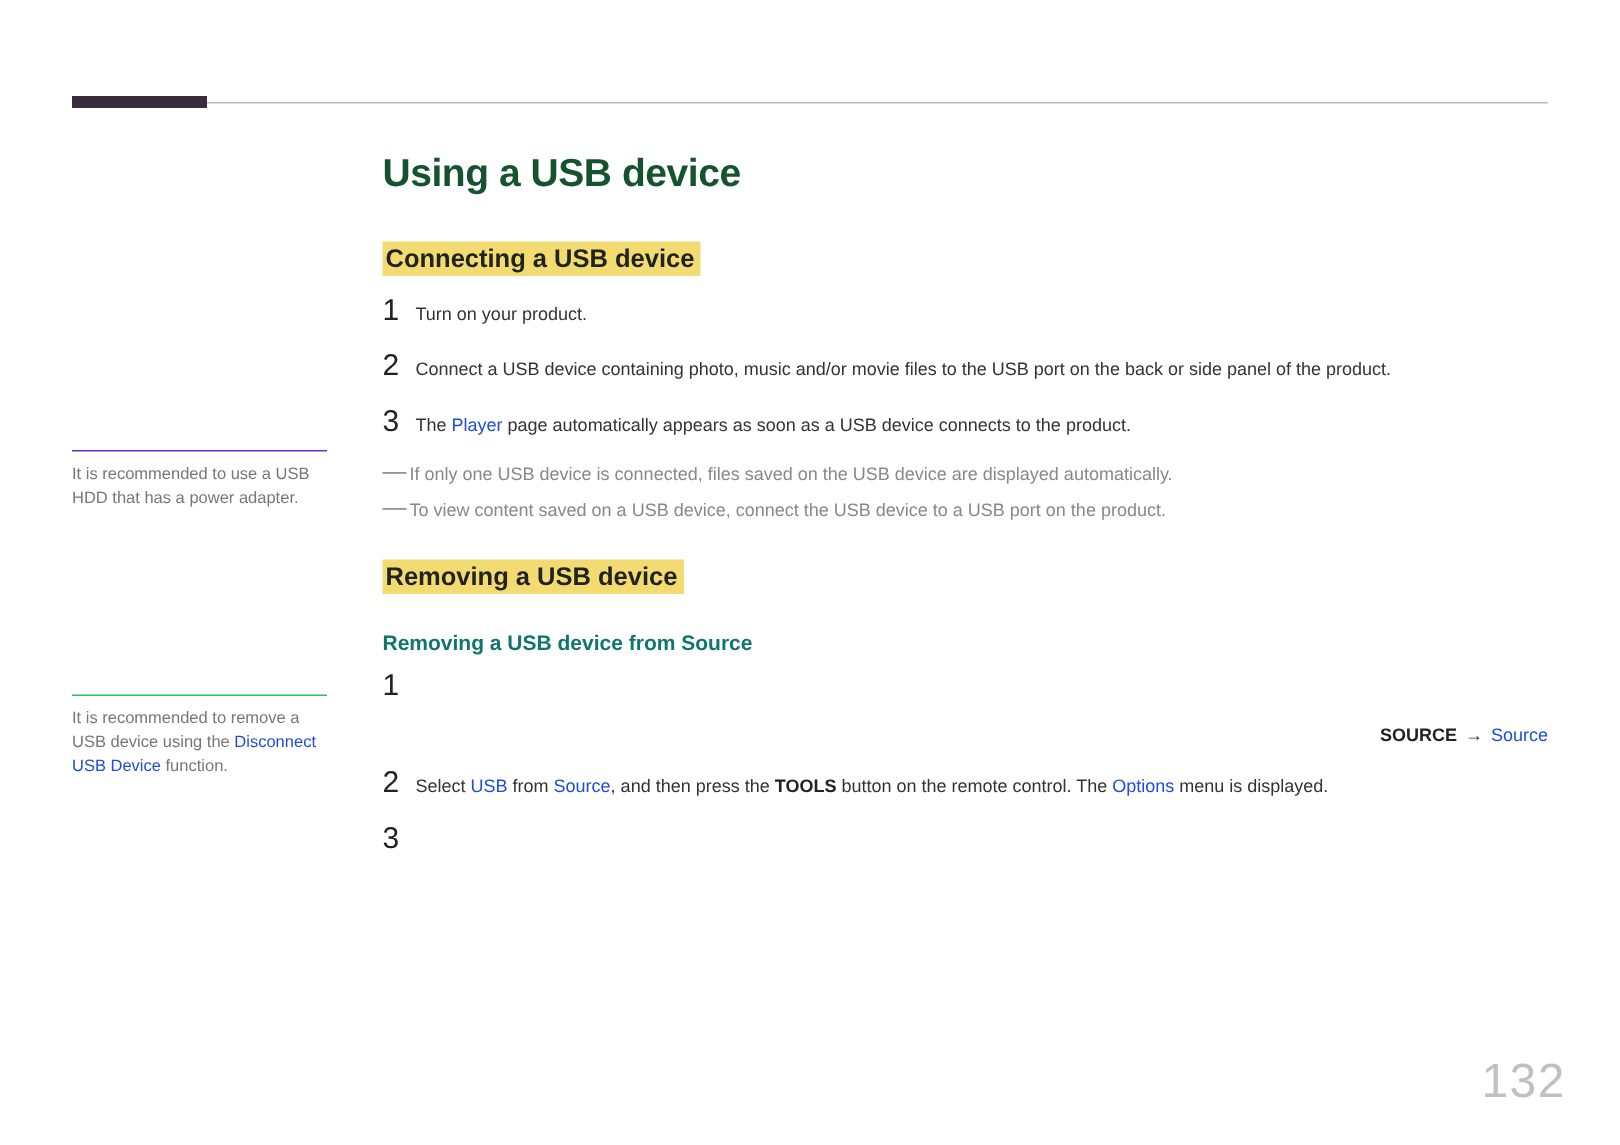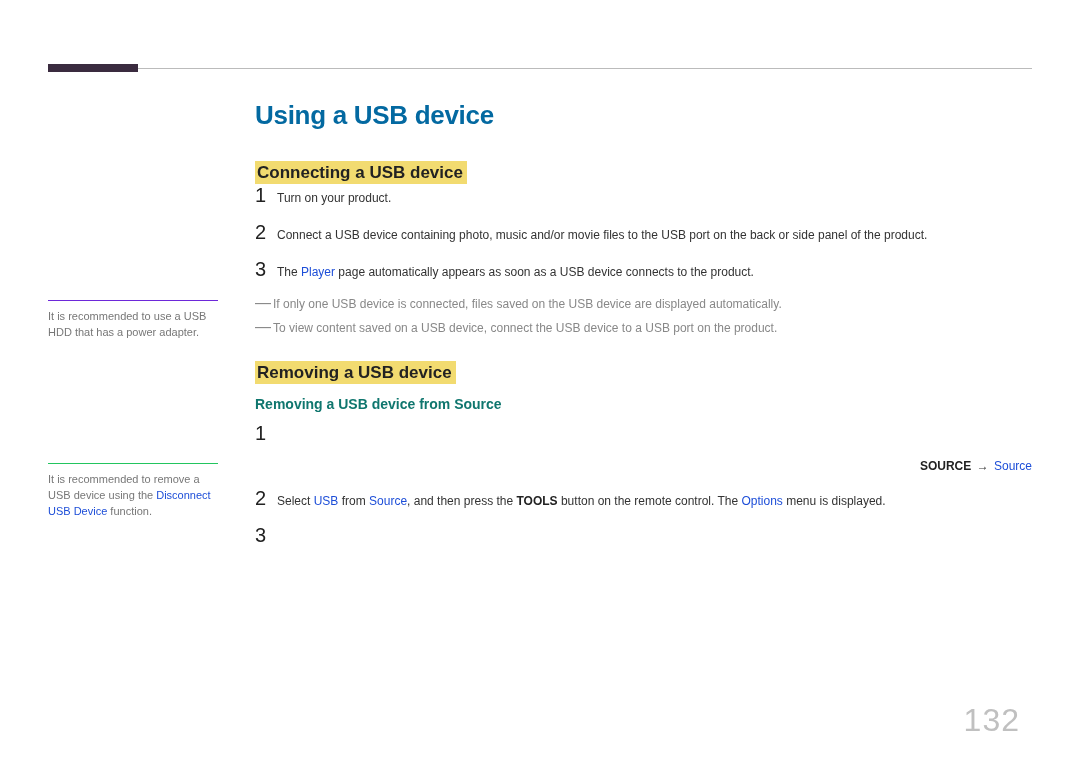--- a/index.html
+++ b/index.html
@@ -3,34 +3,34 @@
 <meta charset="utf-8">
 <style>
   * { box-sizing: border-box; margin: 0; padding: 0; }
   html, body { width: 1080px; height: 763px; background: #fff; font-family: Arial, Helvetica, sans-serif; color: #1a1a1a; }
   .page { position: relative; width: 1080px; height: 763px; padding: 48px 48px 0 48px; }
   .top-rule { position: absolute; top: 68px; left: 48px; right: 48px; border-top: 1px solid #bbb; }
   .top-accent { position: absolute; top: 64px; left: 48px; width: 90px; height: 8px; background: #3a2b3f; }
   .content { position: absolute; top: 100px; left: 255px; right: 48px; }
   .sidebar1 { position: absolute; top: 300px; left: 48px; width: 170px; border-top: 1px solid #6d28d9; padding-top: 8px; color: #777; font-size: 11px; line-height: 1.45; }
   .sidebar2 { position: absolute; top: 463px; left: 48px; width: 170px; border-top: 1px solid #22c55e; padding-top: 8px; color: #777; font-size: 11px; line-height: 1.45; }
-  h1 { font-size: 26px; font-weight: 600; margin-bottom: 24px; letter-spacing: -0.3px; color: #0369a1; }
-  h2 { display: inline-block; font-size: 17px; font-weight: 700; background: #f2db70; padding: 2px 4px 1px 2px; margin-top: 6px; color: #222; }
+  h1 { font-size: 26px; font-weight: 600; margin-bottom: 24px; letter-spacing: -0.3px; color: #14532d; }
+  h2 { display: inline-block; font-size: 17px; font-weight: 700; background: #f2db70; padding: 2px 4px 1px 2px; margin-bottom: 12px; margin-top: 6px; color: #222; }
   h3 { font-size: 14px; font-weight: 700; margin: 12px 0 10px 0; color: #0f766e; }
   .step { display: flex; align-items: baseline; margin-bottom: 14px; }
   .step-num { width: 22px; font-size: 20px; font-weight: 400; color: #222; flex-shrink: 0; }
   .step-text { font-size: 12px; line-height: 1.5; color: #333; padding-top: 4px; text-align: center; }
   .dash-note { display: flex; font-size: 12px; color: #888; margin: 4px 0 6px 0; line-height: 1.5; }
   .dash-note .dash { width: 18px; flex-shrink: 0; font-size: 16px; line-height: 1; }
   .section2 { margin-top: 18px; }
   .highlight { color: #1d4ed8; }
   .bold { font-weight: 700; color: #222; }
   .subline { font-size: 12px; color: #333; margin: 8px 0 14px 24px; text-align: right; }
   .arrow { padding: 0 2px; }
-  .pagenum { position: absolute; bottom: 24px; right: 60px; font-size: 32px; color: #c0c0c0; font-weight: 400; letter-spacing: 1px; }
+  .pagenum { position: absolute; bottom: 24px; right: 36px; font-size: 32px; color: #c0c0c0; font-weight: 400; letter-spacing: 1px; }
 </style>
 </head>
 <body>
 
 <div class="page">
   <div class="top-rule"></div>
   <div class="top-accent"></div>
 
   <div class="sidebar1">
     <span>It is recommended to use a USB HDD that has a power adapter.</span>

